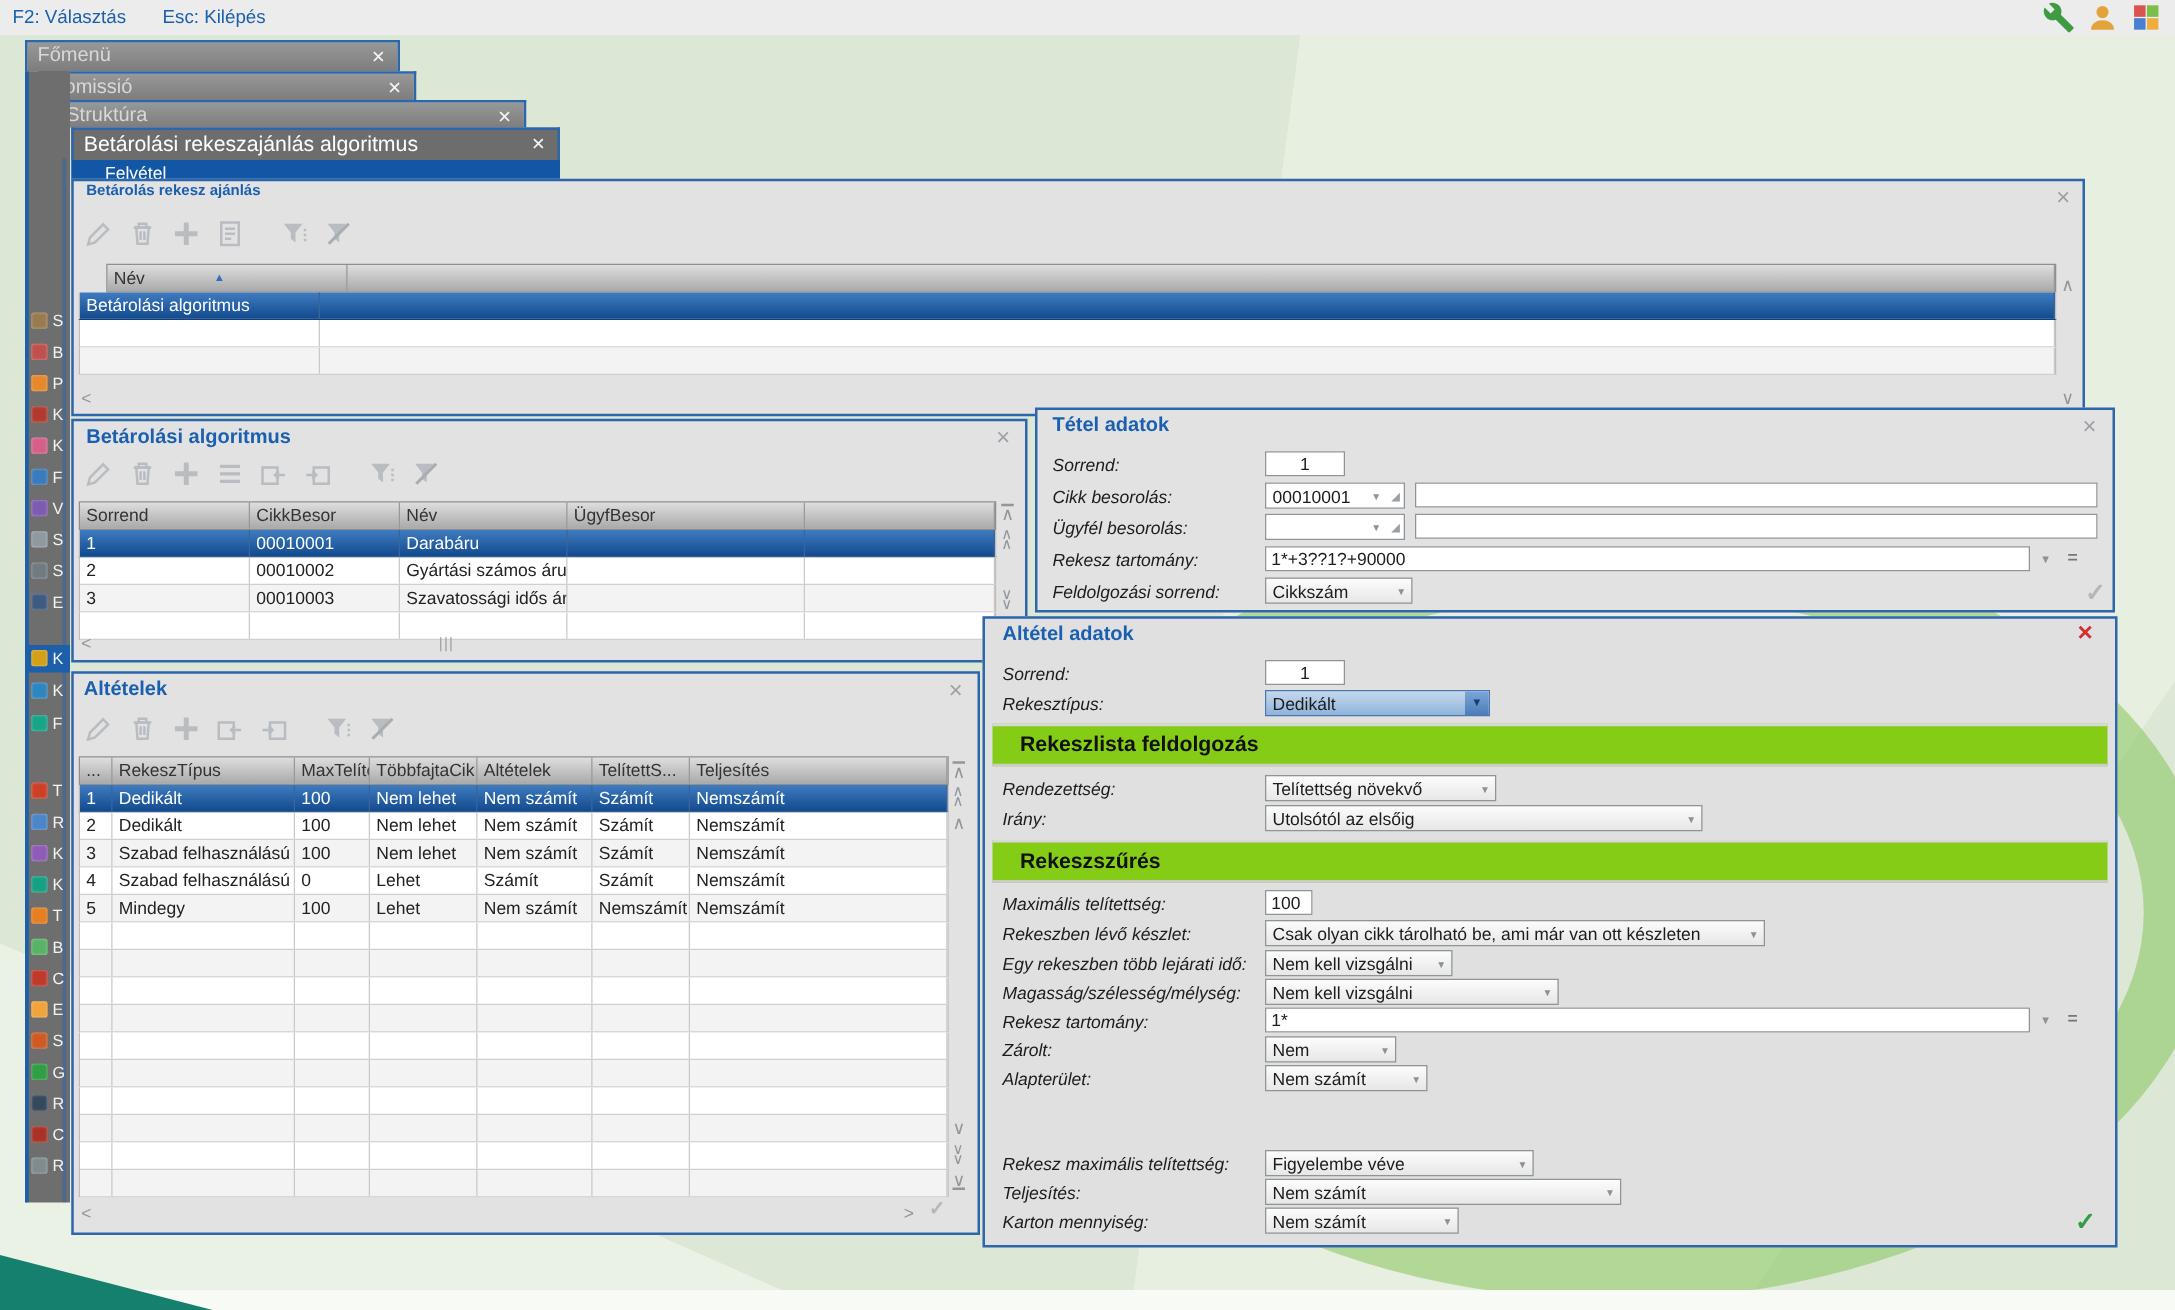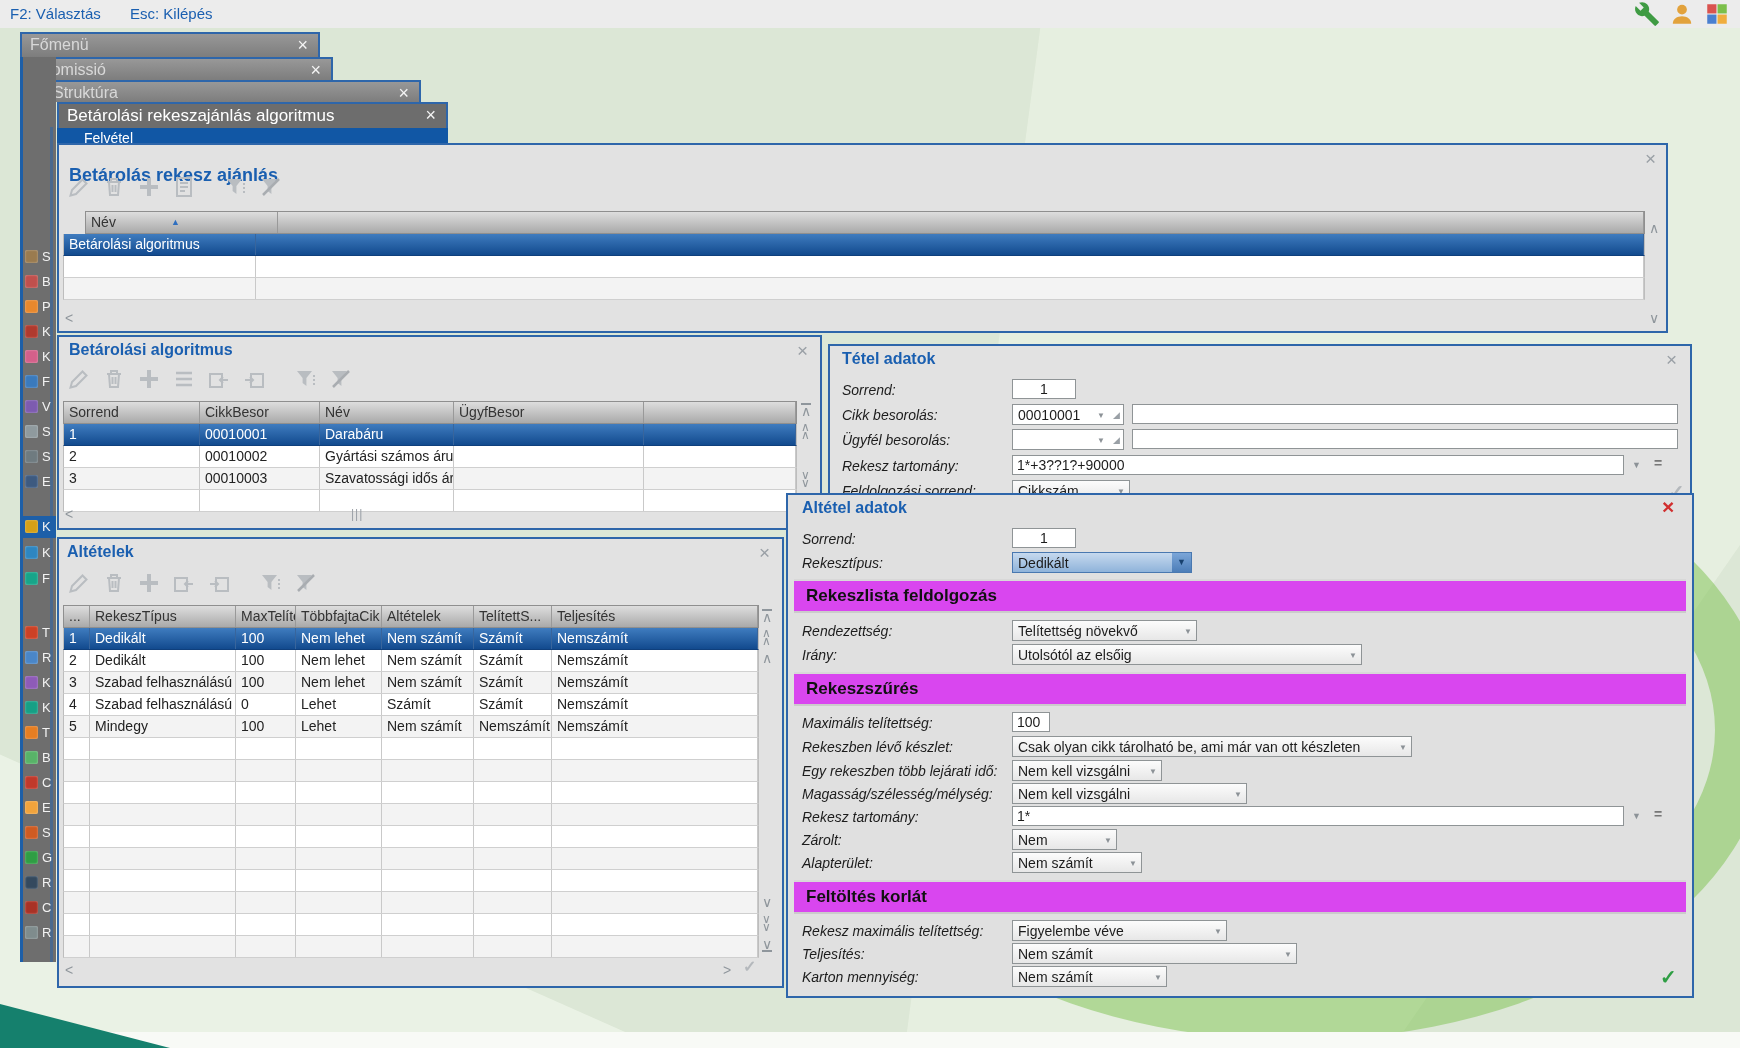--- a/index.html
+++ b/index.html
@@ -83,22 +83,22 @@
   .dd.focused .arr { right:0; top:0; width:19px; height:19px; background:linear-gradient(#7ba6d8,#4c7db8);
                      color:#17406e; text-align:center; line-height:19px; font-size:9px; }
   .combo { position:absolute; height:21px; background:#fff; border:1px solid #8f9496; font-size:14px; padding:2px 34px 0 5px; }
   .combo .arr { position:absolute; right:18px; top:6px; font-size:8px; color:#8c9297; }
   .combo .grip { position:absolute; right:3px; top:5px; font-size:9px; color:#9aa0a6; }
   .mini { position:absolute; color:#8c9297; font-size:9px; }
   .eq { position:absolute; color:#777; font-size:14px; font-weight:bold; }
   .chk { position:absolute; font-size:20px; font-weight:bold; }
   .chk.green { color:#2f9e44; }
   .chk.gray { color:#b4b8bc; }
-  .secbar { position:absolute; left:6px; height:34px; background:#d946ef; border-top:2px solid #d8d8d8; border-bottom:2px solid #cbcbcb;
-            color:#111; font-weight:bold; font-size:17px; line-height:30px; padding-left:12px; }
+  .secbar { position:absolute; left:6px; height:34px; background:#84cc16; border-top:2px solid #d8d8d8; border-bottom:2px solid #cbcbcb;
+            color:#111; font-weight:bold; font-size:17px; line-height:30px; padding-left:22px; }
 </style>
 </head>
 <body>
 
 <div class="bgpoly1"></div>
 <div class="bgpoly2"></div>
 <div class="swoosh"></div>
 <div class="bottomstrip"></div>
 <div class="tealwedge"></div>
 
@@ -243,21 +243,21 @@
       <span class="ic" style="background: rgb(169, 50, 38);"></span>
       <span class="lt">C</span>
     </div>
     <div class="sbitem" style="top: 865px;">
       <span class="ic" style="background: rgb(127, 140, 141);"></span>
       <span class="lt">R</span>
     </div>
   </div>
 
 <div class="panel" style="left:57px;top:143px;width:1611px;height:190px;z-index:3">
-  <div class="ptitle" style="left:10px;top:20px;font-size:18px">Betárolás rekesz ajánlás</div>
+  <div class="ptitle" style="left:10px;top:0;font-size:12px">Betárolás rekesz ajánlás</div>
   <span class="panx" style="left:1586px;top:5px">×</span>
   <div class="toolbar" style="left:8px;top:30px">
       <span class="ticon"><svg viewBox="0 0 24 24" width="24" height="24">
           <path d="M15.5 4.5l4 4L9 19l-5.5 1.5L5 15z" fill="none" stroke="#b9bdc1" stroke-width="2"></path>
         </svg></span>
       <span class="ticon"><svg viewBox="0 0 24 24" width="24" height="24">
           <g fill="none" stroke="#b9bdc1" stroke-width="2">
             <path d="M5 7h14M9 7V4h6v3"></path>
             <path d="M7 7l1 13h8l1-13z"></path>
             <path d="M10.5 10v7M13.5 10v7"></path>
@@ -385,21 +385,21 @@
       </div>
     </div>
   <span class="sg" style="left:742px;top:66px"><span class="bar-t">∧</span></span>
   <span class="sg" style="left:742px;top:86px"><span class="vdbl"><i>∧</i><i>∧</i></span></span>
   <span class="sg" style="left:742px;top:134px"><span class="vdbl"><i>∨</i><i>∨</i></span></span>
   <span class="sg" style="left:742px;top:158px"><span class="bar-b">∨</span></span>
   <span class="sg" style="left:6px;top:170px">&lt;</span>
   <span class="sg splitgrip" style="left:292px;top:170px">|||</span>
 </div>
 
-<div class="panel" style="left:828px;top:344px;width:864px;height:164px;z-index:4">
+<div class="panel" style="left:828px;top:326px;width:864px;height:164px;z-index:4">
   <div class="ptitle" style="left:12px;top:4px;font-size:16px">Tétel adatok</div>
   <span class="panx" style="left:836px;top:5px">×</span>
 
   <span class="lbl" style="left:12px;top:36px">Sorrend:</span>
   <div class="inp center" style="left:182px;top:33px;width: 64px">1</div>
 
   <span class="lbl" style="left:12px;top:61px">Cikk besorolás:</span>
   <div class="combo" style="left:182px;top:58px;width:112px">
     <span>00010001</span>
     <span class="arr">▼</span>
@@ -682,21 +682,20 @@
     <span>Nem</span>
     <span class="arr">▼</span>
   </div>
 
   <span class="lbl" style="left:14px;top:360px">Alapterület:</span>
   <div class="dd" style="left:224px;top:357px;width:130px">
     <span>Nem számít</span>
     <span class="arr">▼</span>
   </div>
 
-  <div class="secbar" style="top:385px;width:892px">Feltöltés korlát</div>
 
   <span class="lbl" style="left:14px;top:428px">Rekesz maximális telítettség:</span>
   <div class="dd" style="left:224px;top:425px;width:215px">
     <span>Figyelembe véve</span>
     <span class="arr">▼</span>
   </div>
 
   <span class="lbl" style="left:14px;top:451px">Teljesítés:</span>
   <div class="dd" style="left:224px;top:448px;width:285px">
     <span>Nem számít</span>

